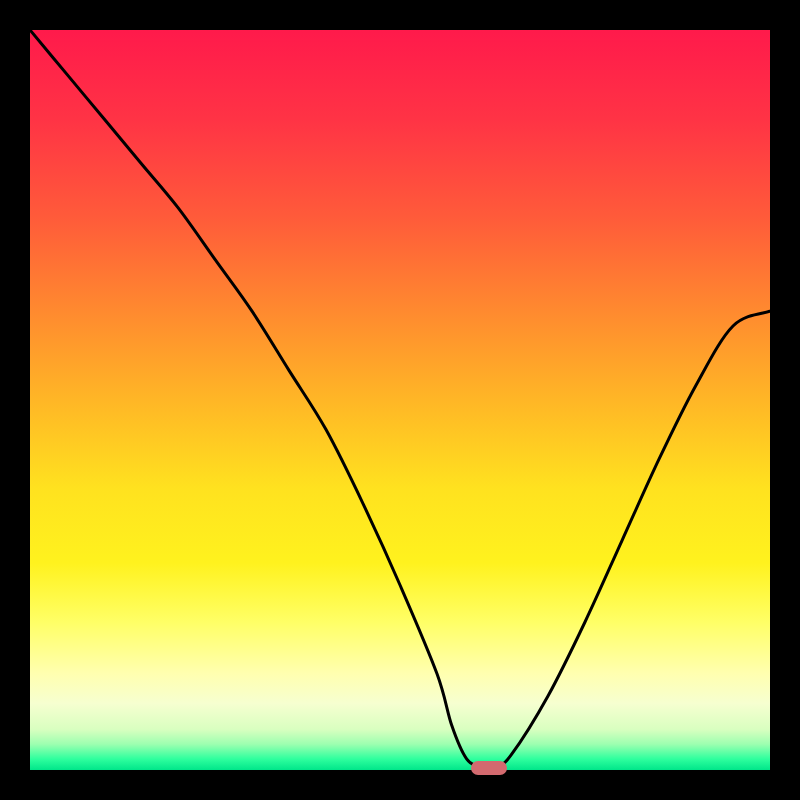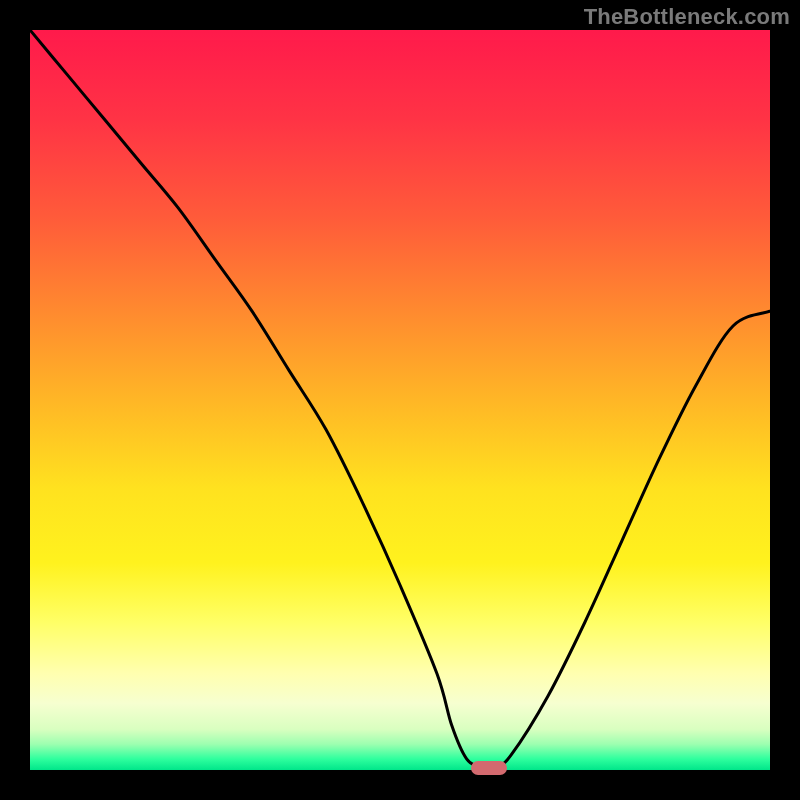--- a/index.html
+++ b/index.html
@@ -51,21 +51,20 @@
     border-radius: 7px;
     transform: translate(-50%, -50%);
     z-index: 5;
   }
 </style>
 </head>
 <body>
 
 <div class="frame">
 
-  <div class="watermark">TheBottleneck.com</div>
 
   <div class="plot-area">
 
     <svg class="gradient" width="740" height="740" viewBox="0 0 740 740" preserveAspectRatio="none">
       <defs>
         <linearGradient id="bg-grad" x1="0" y1="0" x2="0" y2="1">
             <stop offset="0%" stop-color="#ff1a4b"></stop>
             <stop offset="12%" stop-color="#ff3345"></stop>
             <stop offset="25%" stop-color="#ff5a3a"></stop>
             <stop offset="38%" stop-color="#ff8a2f"></stop>

